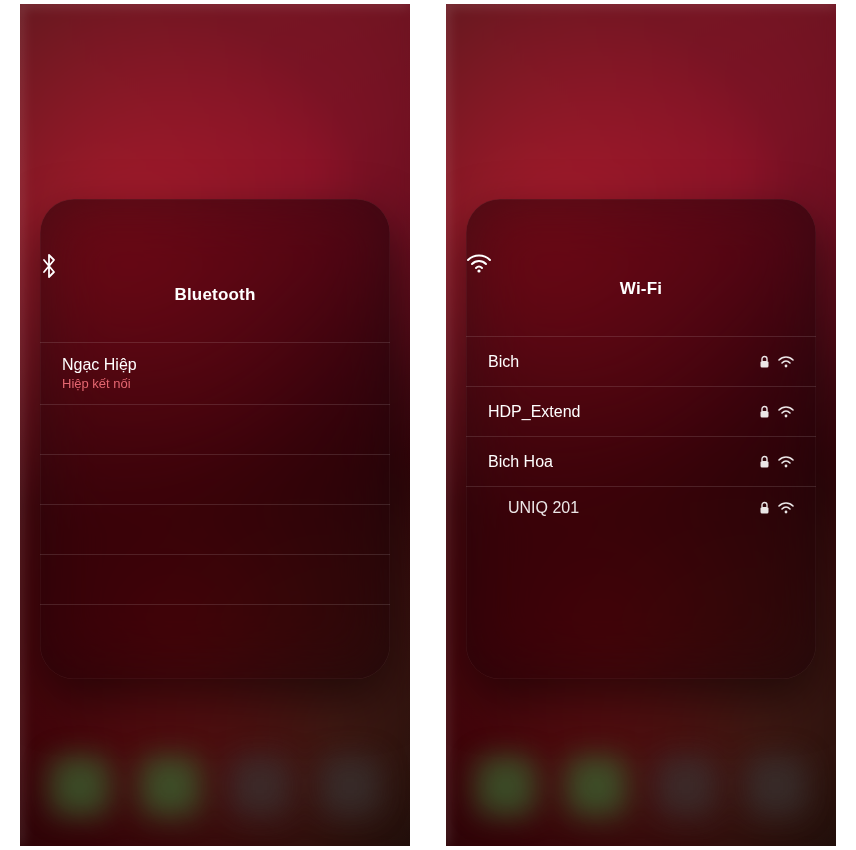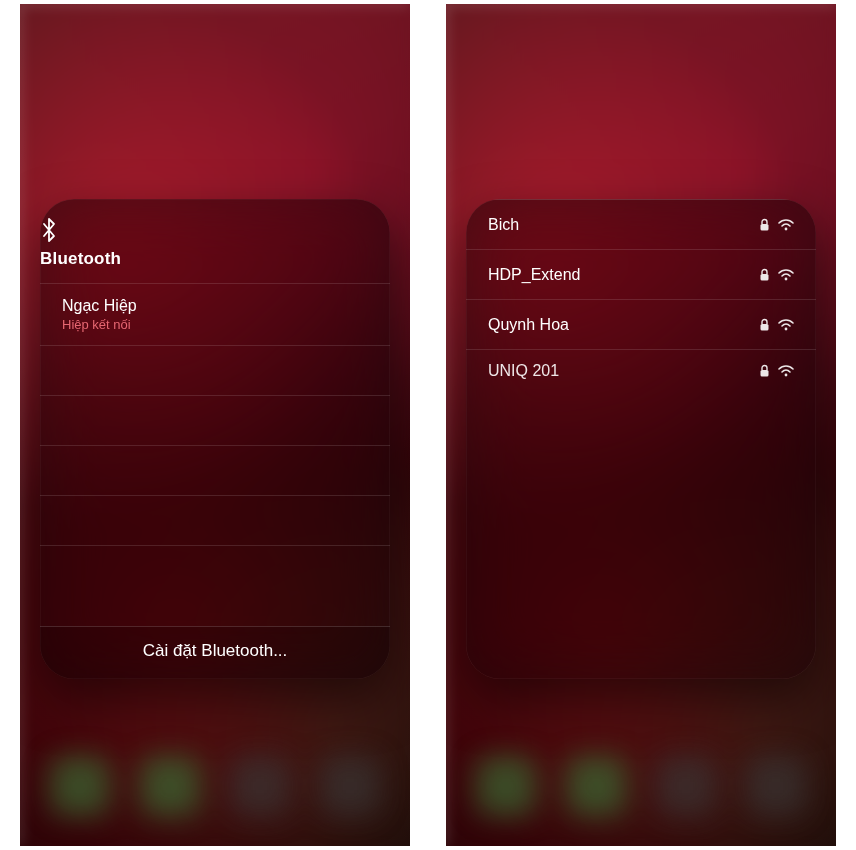--- a/index.html
+++ b/index.html
@@ -63,22 +63,23 @@
     background: rgba(20, 4, 8, 0.55);
     backdrop-filter: blur(30px) saturate(140%);
     -webkit-backdrop-filter: blur(30px) saturate(140%);
     box-shadow: 0 20px 50px rgba(0,0,0,0.5), inset 0 0 0 0.5px rgba(255,255,255,0.08);
     color: #fff;
     display: flex;
     flex-direction: column;
     overflow: hidden;
   }
   .panel-header {
-    text-align: left;
+    text-align: center;
     padding: 18px 0 14px;
+    margin-top: 36px;
   }
   .panel-header .icon {
     display: block;
     margin: 0 auto 6px;
   }
   .panel-title {
     font-size: 17px;
     font-weight: 600;
     letter-spacing: 0.2px;
   }
@@ -90,36 +91,36 @@
   .row {
     display: flex;
     align-items: center;
     justify-content: space-between;
     padding: 12px 22px;
     min-height: 50px;
     border-top: 0.5px solid rgba(255,255,255,0.12);
     font-size: 16px;
     font-weight: 400;
   }
-  .row.first { border-top: 0.5px solid rgba(255,255,255,0.12); }
+  .row.first { border-top: 0.5px solid rgba(255,255,255,0.12); margin-top: 23px; }
   .row .left { display: flex; flex-direction: column; line-height: 1.25; }
   .row .sub {
     font-size: 13px;
     color: rgba(255,120,130,0.85);
     margin-top: 1px;
   }
   .row .right {
     display: flex;
     align-items: center;
     gap: 8px;
     opacity: 0.9;
   }
   .row.empty { min-height: 50px; }
   .row.cut { min-height: 34px; padding-top:8px; padding-bottom:0; }
-  .row.cut .name { opacity:0.9; }
+  .row.cut .name { opacity:0.9;margin-left:20px; }
 
   .footer {
     text-align: center;
     padding: 14px 0 18px;
     font-size: 17px;
     border-top: 0.5px solid rgba(255,255,255,0.15);
     background: rgba(0,0,0,0.15);
   }
 
   svg { display:block; }
@@ -149,32 +150,42 @@
           <span class="name">Ngạc Hiệp</span>
           <span class="sub">Hiệp kết nối</span>
         </div>
       </div>
       <div class="row empty"></div>
       <div class="row empty"></div>
       <div class="row empty"></div>
       <div class="row empty"></div>
       <div class="row empty"></div>
     </div>
-    <div class="footer">Cài đặt Bluetooth...</div>
   </div>
 </div>
 
 <div class="phone">
   <div class="dock-blur">
       <span></span>
       <span></span>
       <span></span>
       <span></span>
     </div>
   <div class="panel">
+    <div class="panel-header">
+      <span class="icon">
+        <svg width="26" height="20" viewBox="0 0 26 20">
+          <path d="M2 7 C8 1 18 1 24 7" stroke="#fff" stroke-width="2" fill="none" stroke-linecap="round"></path>
+          <path d="M6 11 C10 7 16 7 20 11" stroke="#fff" stroke-width="2" fill="none" stroke-linecap="round"></path>
+          <path d="M10 15 C12 13 14 13 16 15" stroke="#fff" stroke-width="2" fill="none" stroke-linecap="round"></path>
+          <circle cx="13" cy="18" r="1.6" fill="#fff"></circle>
+        </svg>
+      </span>
+      <div class="panel-title">Wi-Fi</div>
+    </div>
     <div class="list">
 
       <div class="row first">
         <span class="name">Bich</span>
         <span class="right">
           <span>
             <svg width="11" height="14" viewBox="0 0 11 14">
                 <path d="M3 6 V4 a2.5 2.5 0 0 1 5 0 V6" stroke="#fff" stroke-width="1.4" fill="none"></path>
                 <rect x="1.5" y="6" width="8" height="6.5" rx="1.5" fill="#fff"></rect>
               </svg>
@@ -203,21 +214,21 @@
                 <path d="M1 4 C5 0 11 0 15 4" stroke="#fff" stroke-width="1.6" fill="none" stroke-linecap="round"></path>
                 <path d="M4 7 C6.5 4.5 9.5 4.5 12 7" stroke="#fff" stroke-width="1.6" fill="none" stroke-linecap="round"></path>
                 <circle cx="8" cy="10" r="1.4" fill="#fff"></circle>
               </svg>
             </span>
         </span>
       </div>
 
 
       <div class="row">
-        <span class="name">Quynh Hoa</span>
+        <span class="name">Bich Hoa</span>
         <span class="right">
           <span>
               <svg width="11" height="14" viewBox="0 0 11 14">
                 <path d="M3 6 V4 a2.5 2.5 0 0 1 5 0 V6" stroke="#fff" stroke-width="1.4" fill="none"></path>
                 <rect x="1.5" y="6" width="8" height="6.5" rx="1.5" fill="#fff"></rect>
               </svg>
             </span>
           <span>
               <svg width="16" height="12" viewBox="0 0 16 12">
                 <path d="M1 4 C5 0 11 0 15 4" stroke="#fff" stroke-width="1.6" fill="none" stroke-linecap="round"></path>

